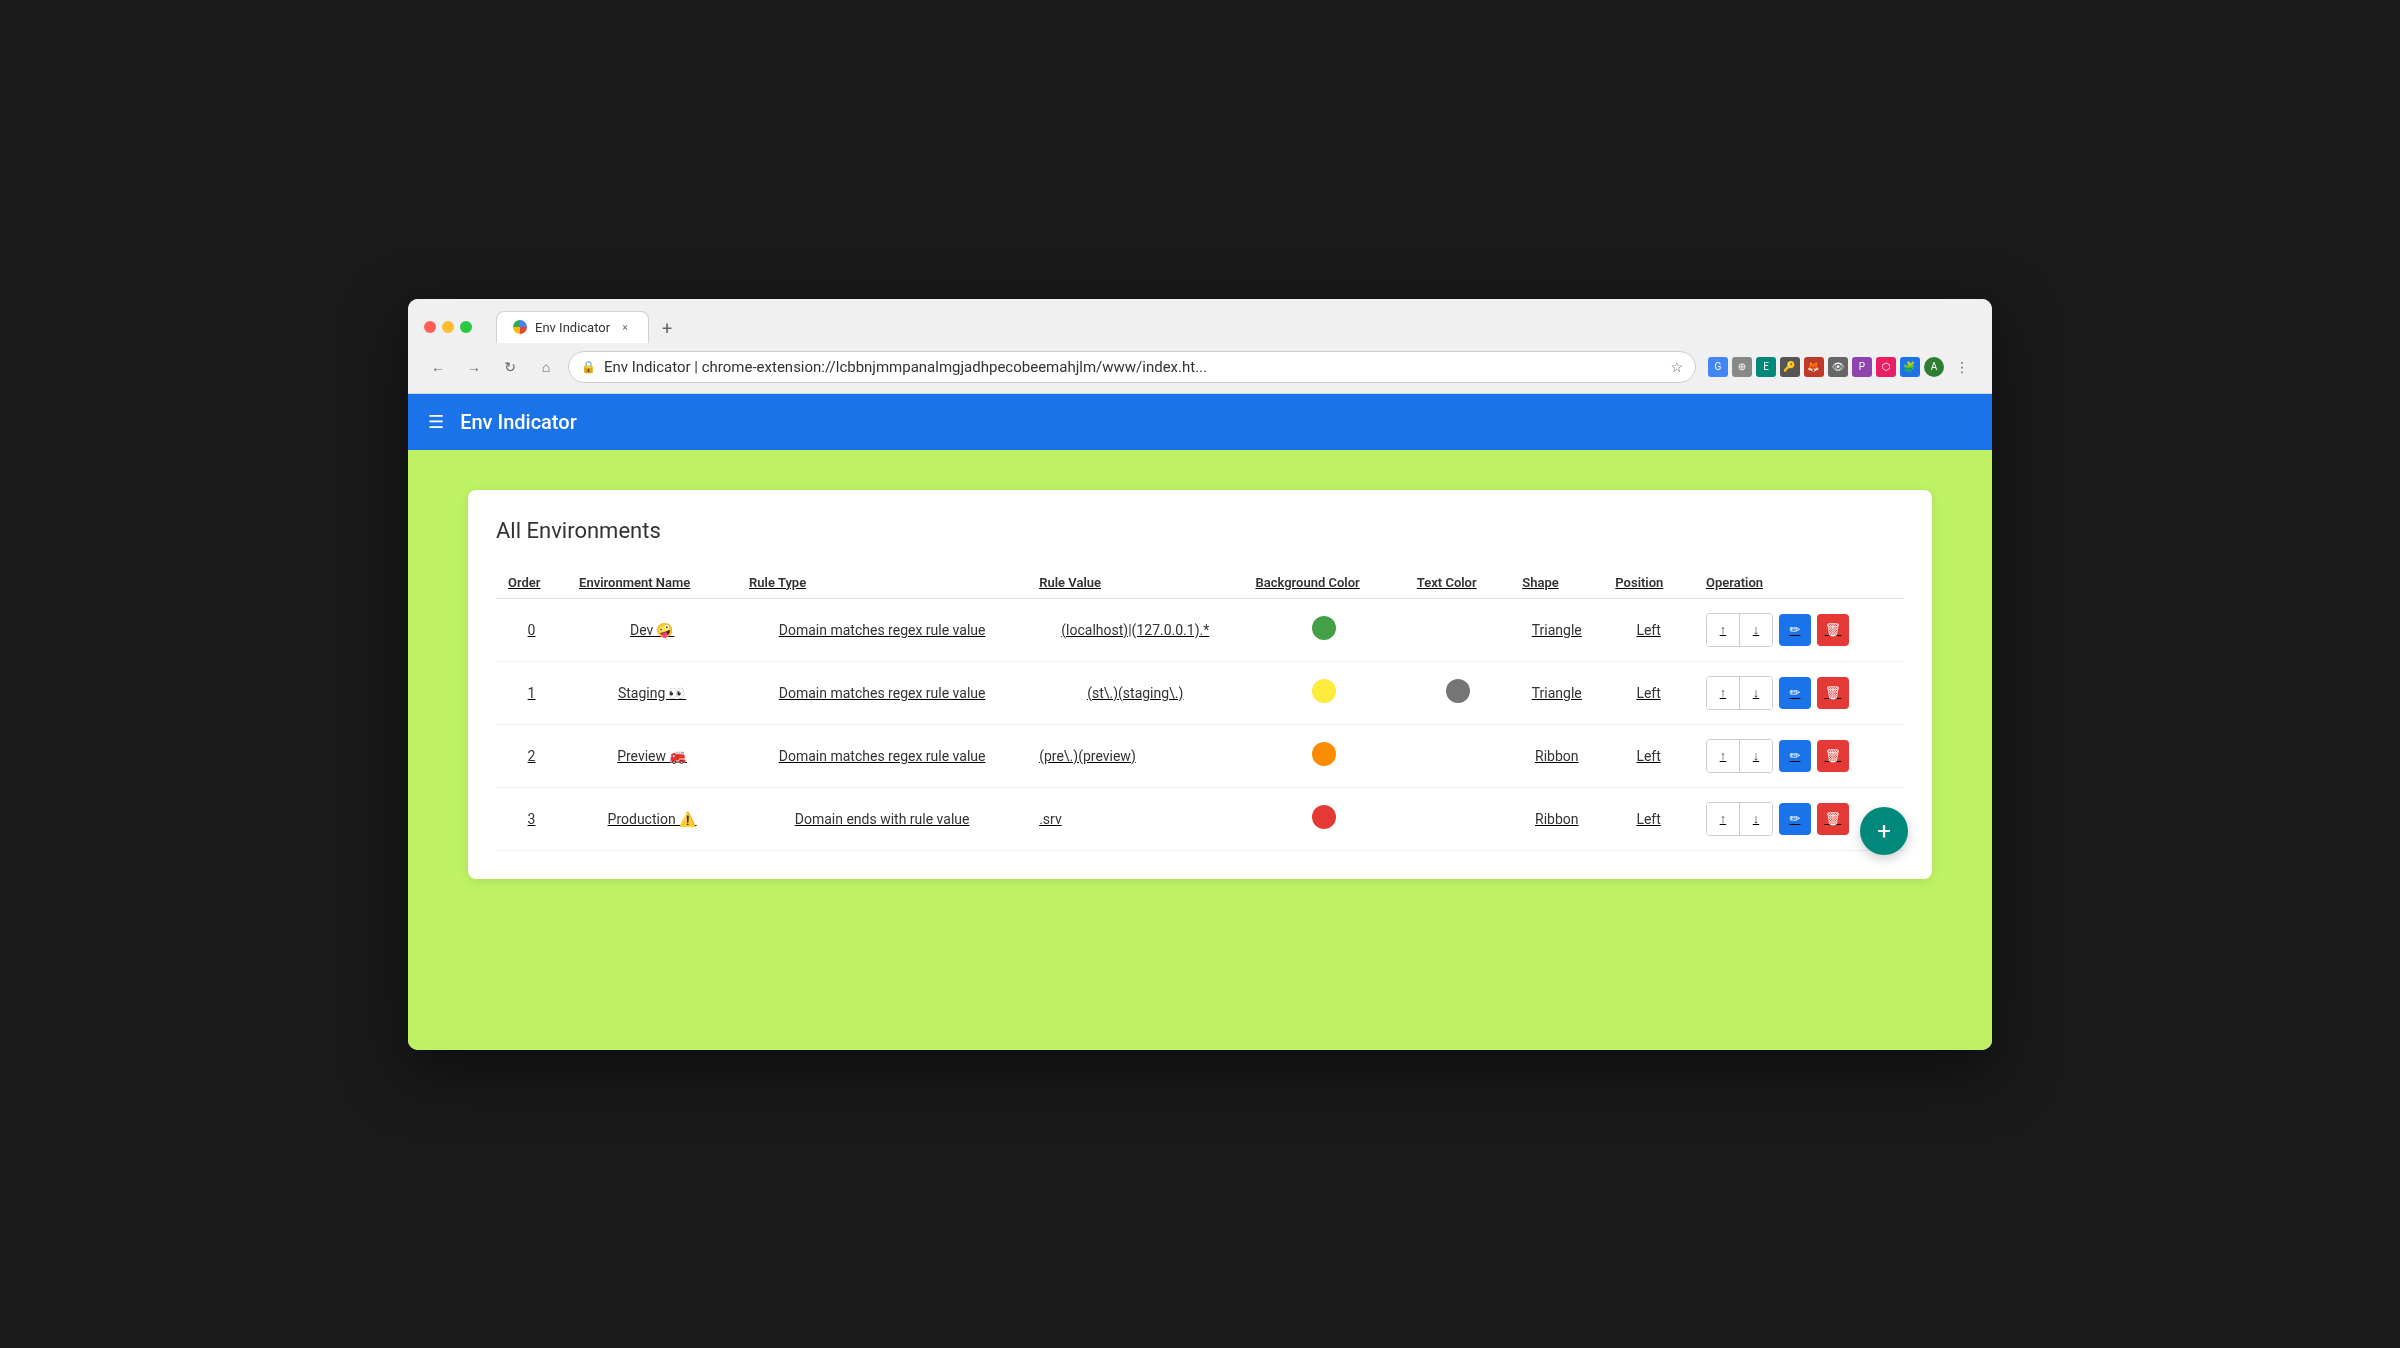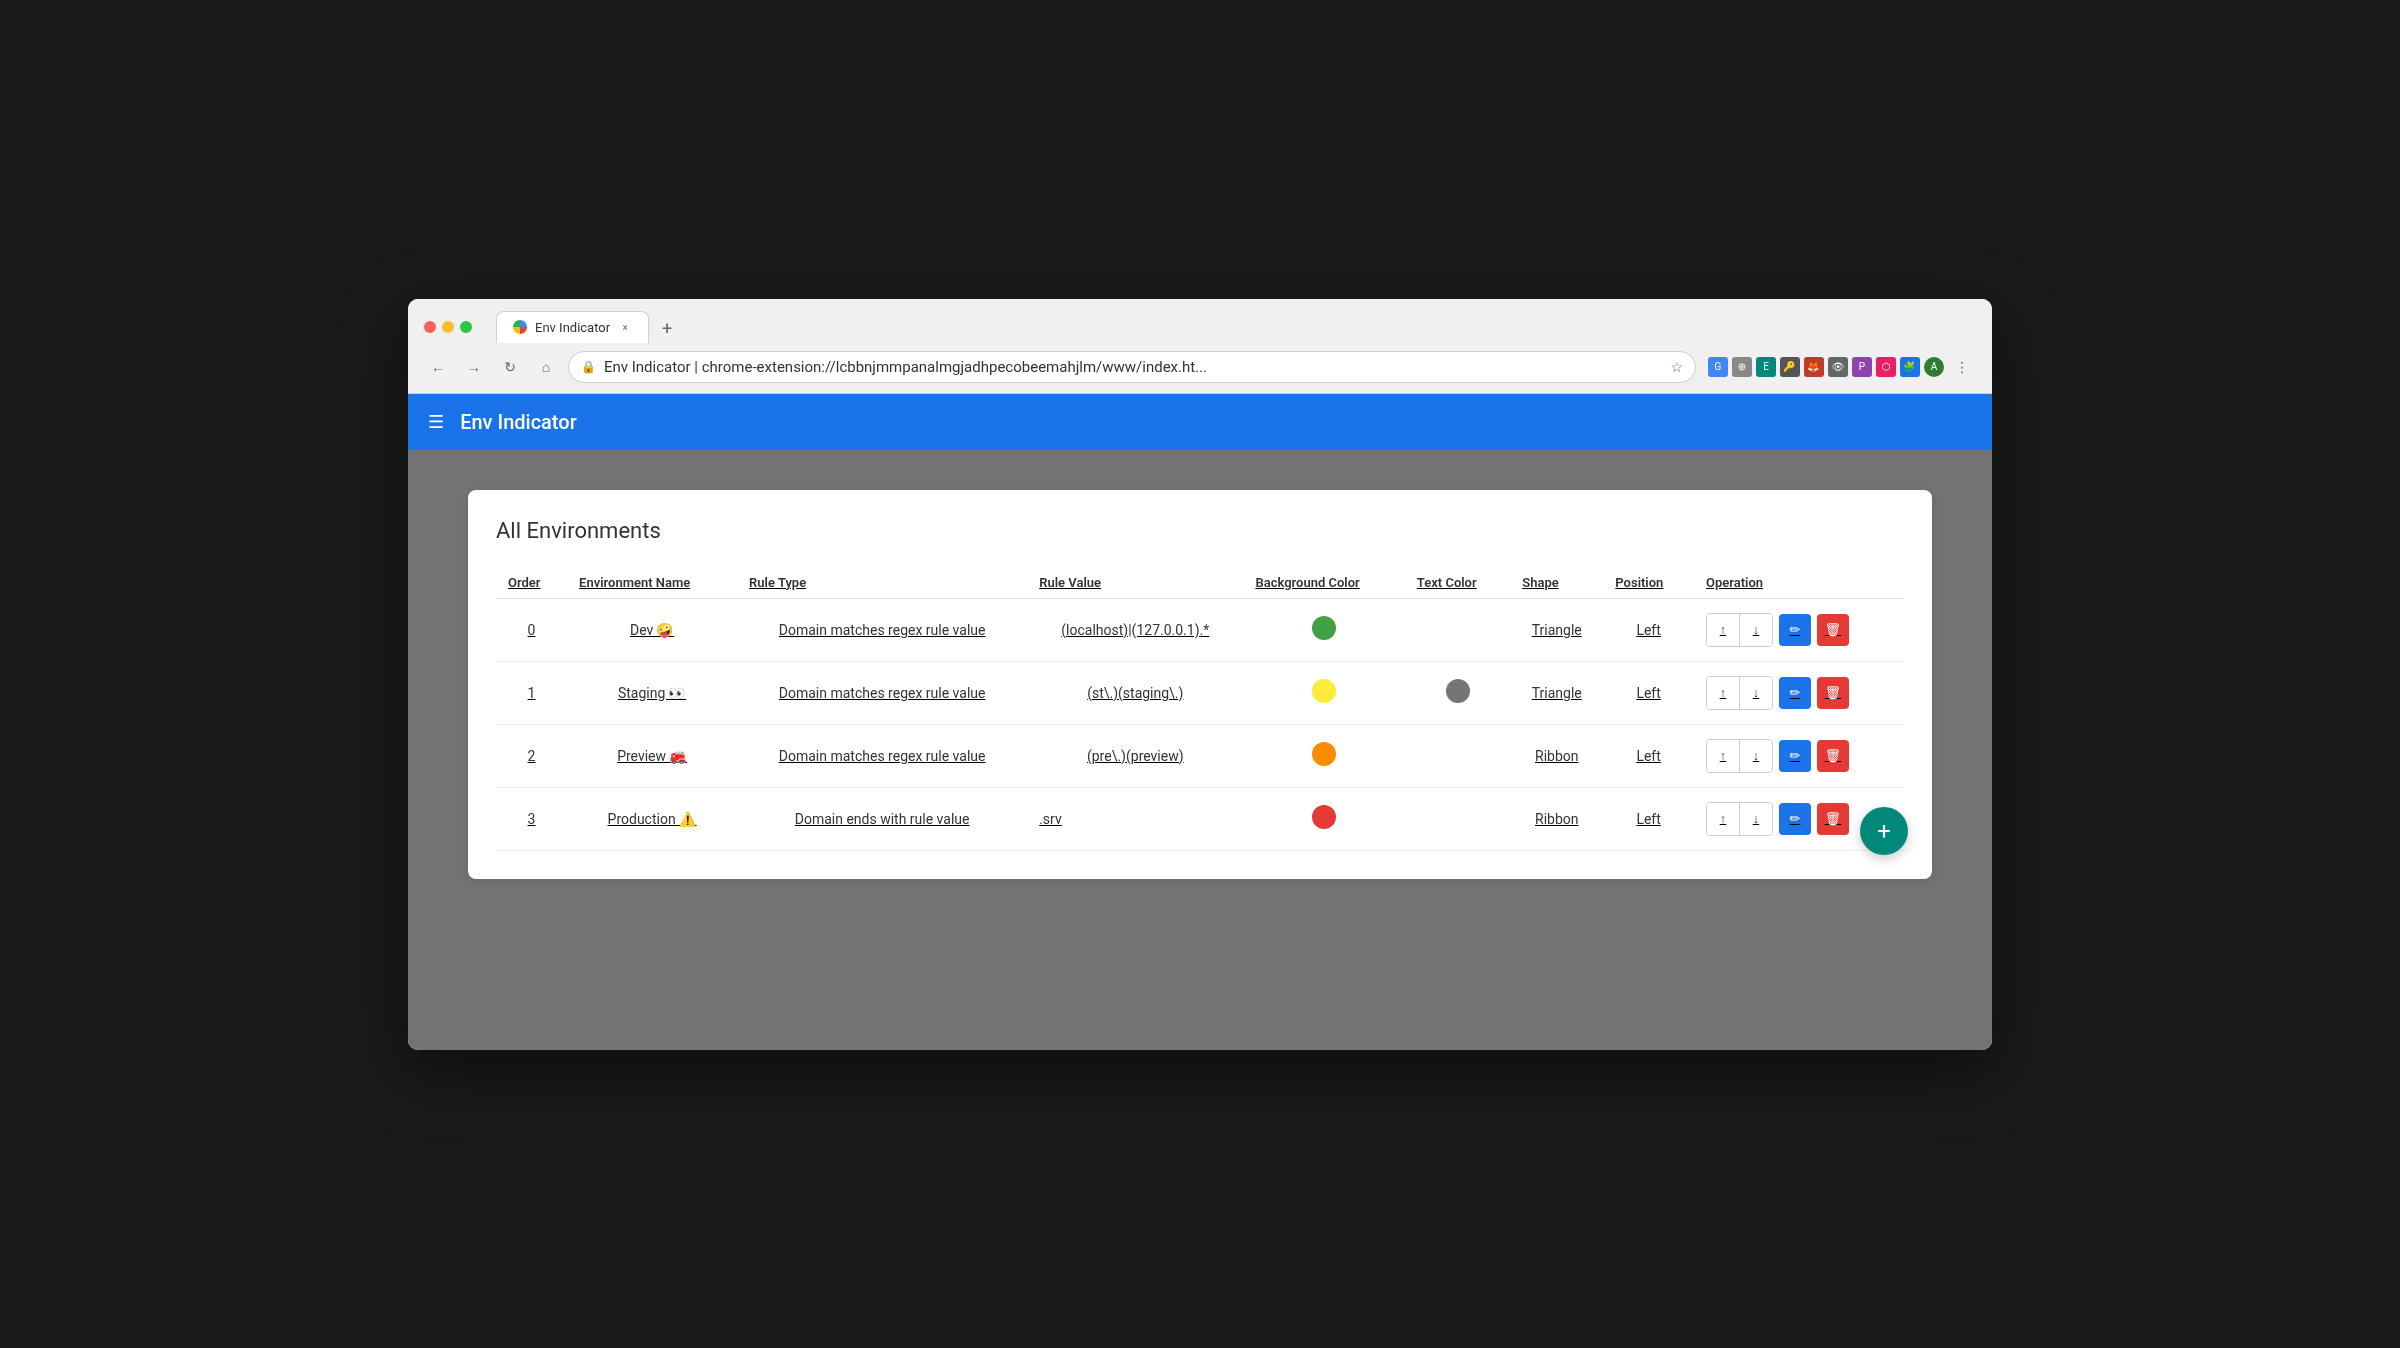--- a/index.html
+++ b/index.html
@@ -163,21 +163,21 @@
       color: white;
       font-size: 18px;
       cursor: pointer;
     }
     .app-title {
       color: white;
       font-size: 20px;
       font-weight: 500;
     }
     .app-body {
-      background: #737373;
+      background: #bef264;
       min-height: 600px;
       padding: 40px 60px;
       position: relative;
     }
     .environments-card {
       background: white;
       border-radius: 8px;
       box-shadow: 0 2px 8px rgba(0,0,0,0.1);
       padding: 28px;
       position: relative;
@@ -402,21 +402,21 @@
                     </div>
                     <button class="edit-btn">✏</button>
                     <button class="delete-btn">🗑</button>
                   </div>
                 </td>
               </tr>
               <tr>
                 <td style="text-align: center;">2</td>
                 <td style="text-align: center;">Preview 🚒</td>
                 <td style="text-align: center;">Domain matches regex rule value</td>
-                <td style="text-align: center;">(pre\.)(preview)</td>
+                <td style="text-align: left;">(pre\.)(preview)</td>
                 <td style="text-align: center;"><span class="color-circle" style="background: rgb(251, 140, 0);"></span></td>
                 <td style="text-align: center;"></td>
                 <td style="text-align: center;">Ribbon</td>
                 <td style="text-align: center;">Left</td>
                 <td>
                   <div class="operation-cell">
                     <div class="arrow-group">
                       <button class="arrow-btn">↑</button>
                       <div class="arrow-divider"></div>
                       <button class="arrow-btn">↓</button>

